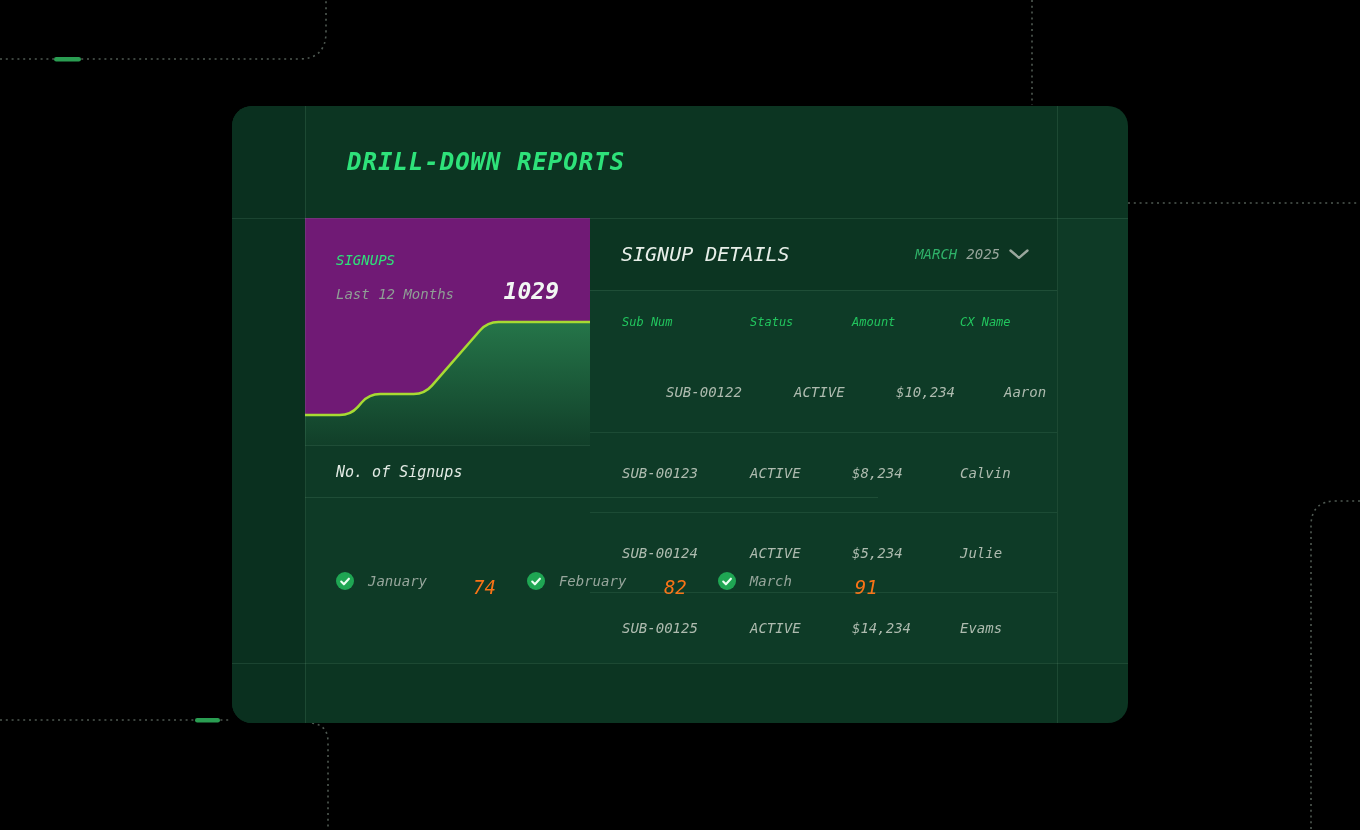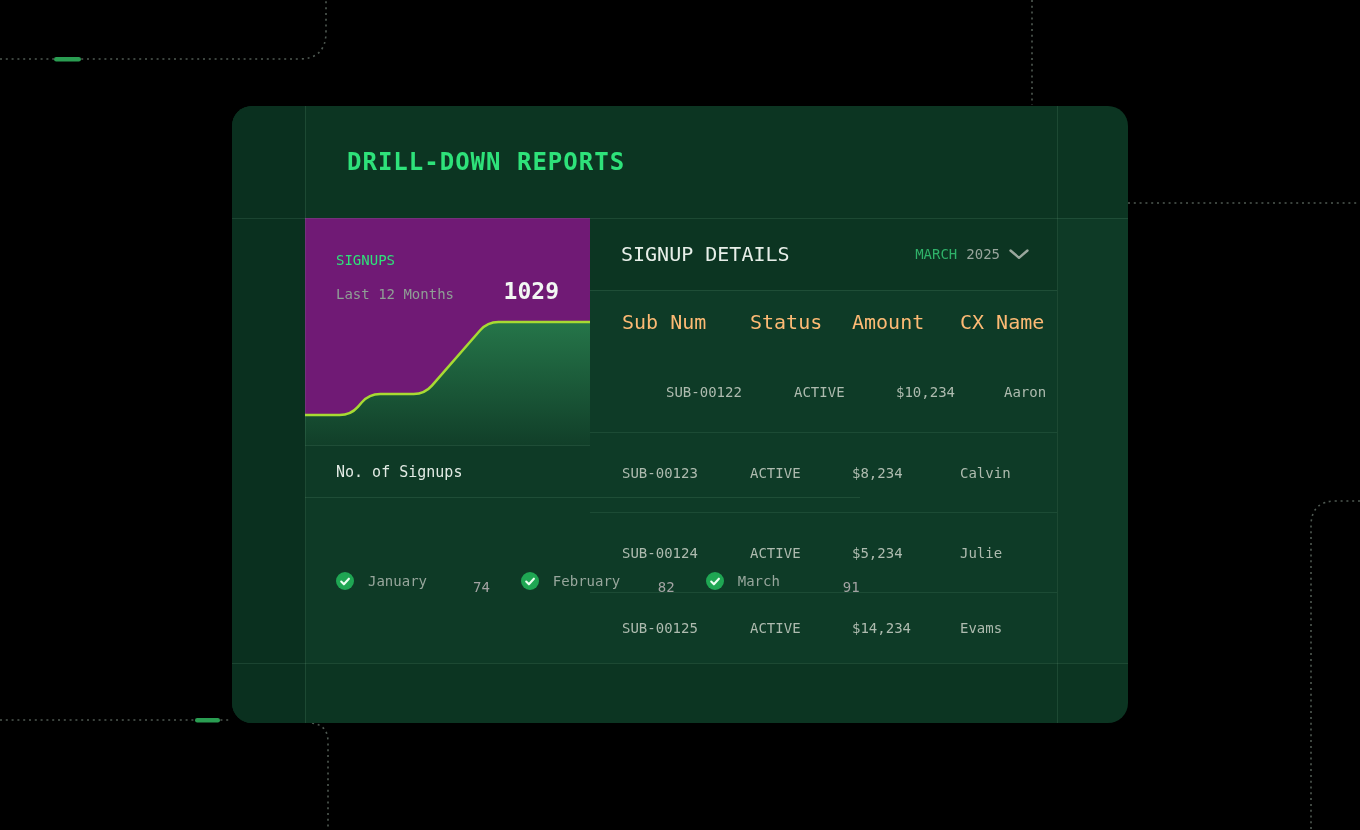--- a/index.html
+++ b/index.html
@@ -1,17 +1,17 @@
 <!DOCTYPE html>
 <html><head>
 <meta charset="utf-8">
 <style>
   html,body{margin:0;padding:0;background:#000;width:1360px;height:830px;overflow:hidden;
     font-family:"DejaVu Sans Mono","Liberation Mono",monospace;}
-  .stage{position:relative;width:1360px;height:598px;background:#000;}
+  .stage{position:relative;width:1360px;height:598px;background:#000;font-style:italic;}
 
   
   .decor{position:absolute;inset:0;pointer-events:none;}
 
   
   .card{position:absolute;left:232px;top:106px;width:896px;height:617px;
     background:#0c3522;border-radius:20px;overflow:hidden;}
   .bg-left-gutter{position:absolute;left:0;top:0;width:73px;height:617px;background:#0a301f;}
   .bg-right-gutter{position:absolute;left:826px;top:112px;width:70px;height:445px;background:#0e3a26;}
   .bg-list{position:absolute;left:74px;top:339px;width:284px;height:218px;background:#0e3a26;}
@@ -33,36 +33,36 @@
   .sp-total{font-size:23px;font-weight:bold;color:#f2f7f3;margin-left:19px;}
 
   .list-header{position:absolute;left:73px;top:339px;width:285px;height:52px;
     border-top:1px solid rgba(150,205,170,0.13);display:flex;align-items:center;
     padding-left:31px;box-sizing:border-box;font-size:15px;color:#e2eae4;}
   .months{position:absolute;left:73px;top:391px;width:285px;height:166px;display:flex;}
   .month-row{flex:1;border-top:1px solid rgba(150,205,170,0.13);display:grid;
     grid-template-columns:18px 91px auto;column-gap:14px;align-items:center;
     padding-left:31px;box-sizing:border-box;}
   .month-label{font-size:14px;color:#97a69c;}
-  .month-value{font-size:14px;color:#a3a3a3;margin-top:12px;}
+  .month-value{font-size:19px;color:#f97316;margin-top:12px;}
   .check-icon{width:18px;height:18px;display:block;}
 
   
   .table-bar{position:absolute;left:358px;top:112px;width:467px;height:72px;
     display:flex;align-items:center;justify-content:space-between;
     padding:0 28px 0 31px;box-sizing:border-box;}
   .table-title{font-size:20px;color:#e8efe9;font-weight:500;}
   .dropdown{display:flex;align-items:center;gap:9px;cursor:pointer;}
   .dd-month{font-size:14px;color:#2fb269;}
   .dd-year{font-size:14px;color:#98a59c;}
   .col-header{position:absolute;left:358px;top:184px;width:467px;height:62px;
     border-top:1px solid rgba(150,205,170,0.13);box-sizing:border-box;}
   .t-grid{display:grid;grid-template-columns:128px 102px 108px auto;
     align-items:center;padding-left:32px;height:100%;box-sizing:border-box;}
-  .col-cell{font-size:20px;color:#fdba74;}
+  .col-cell{font-size:12px;color:#22c55e;}
   .t-rows{position:absolute;left:358px;top:246px;width:467px;height:311px;}
   .t-row{height:80px;border-top:1px solid rgba(150,205,170,0.11);box-sizing:border-box;}
   .t-row:first-child{border-top:none;margin-left:44px;}
   .t-row:last-child{height:71px;}
   .t-cell{font-size:14px;color:#aebbaf;}
 
   .footer-row{position:absolute;left:0;top:557px;width:896px;height:60px;}
 </style>
 </head>
 <body>

